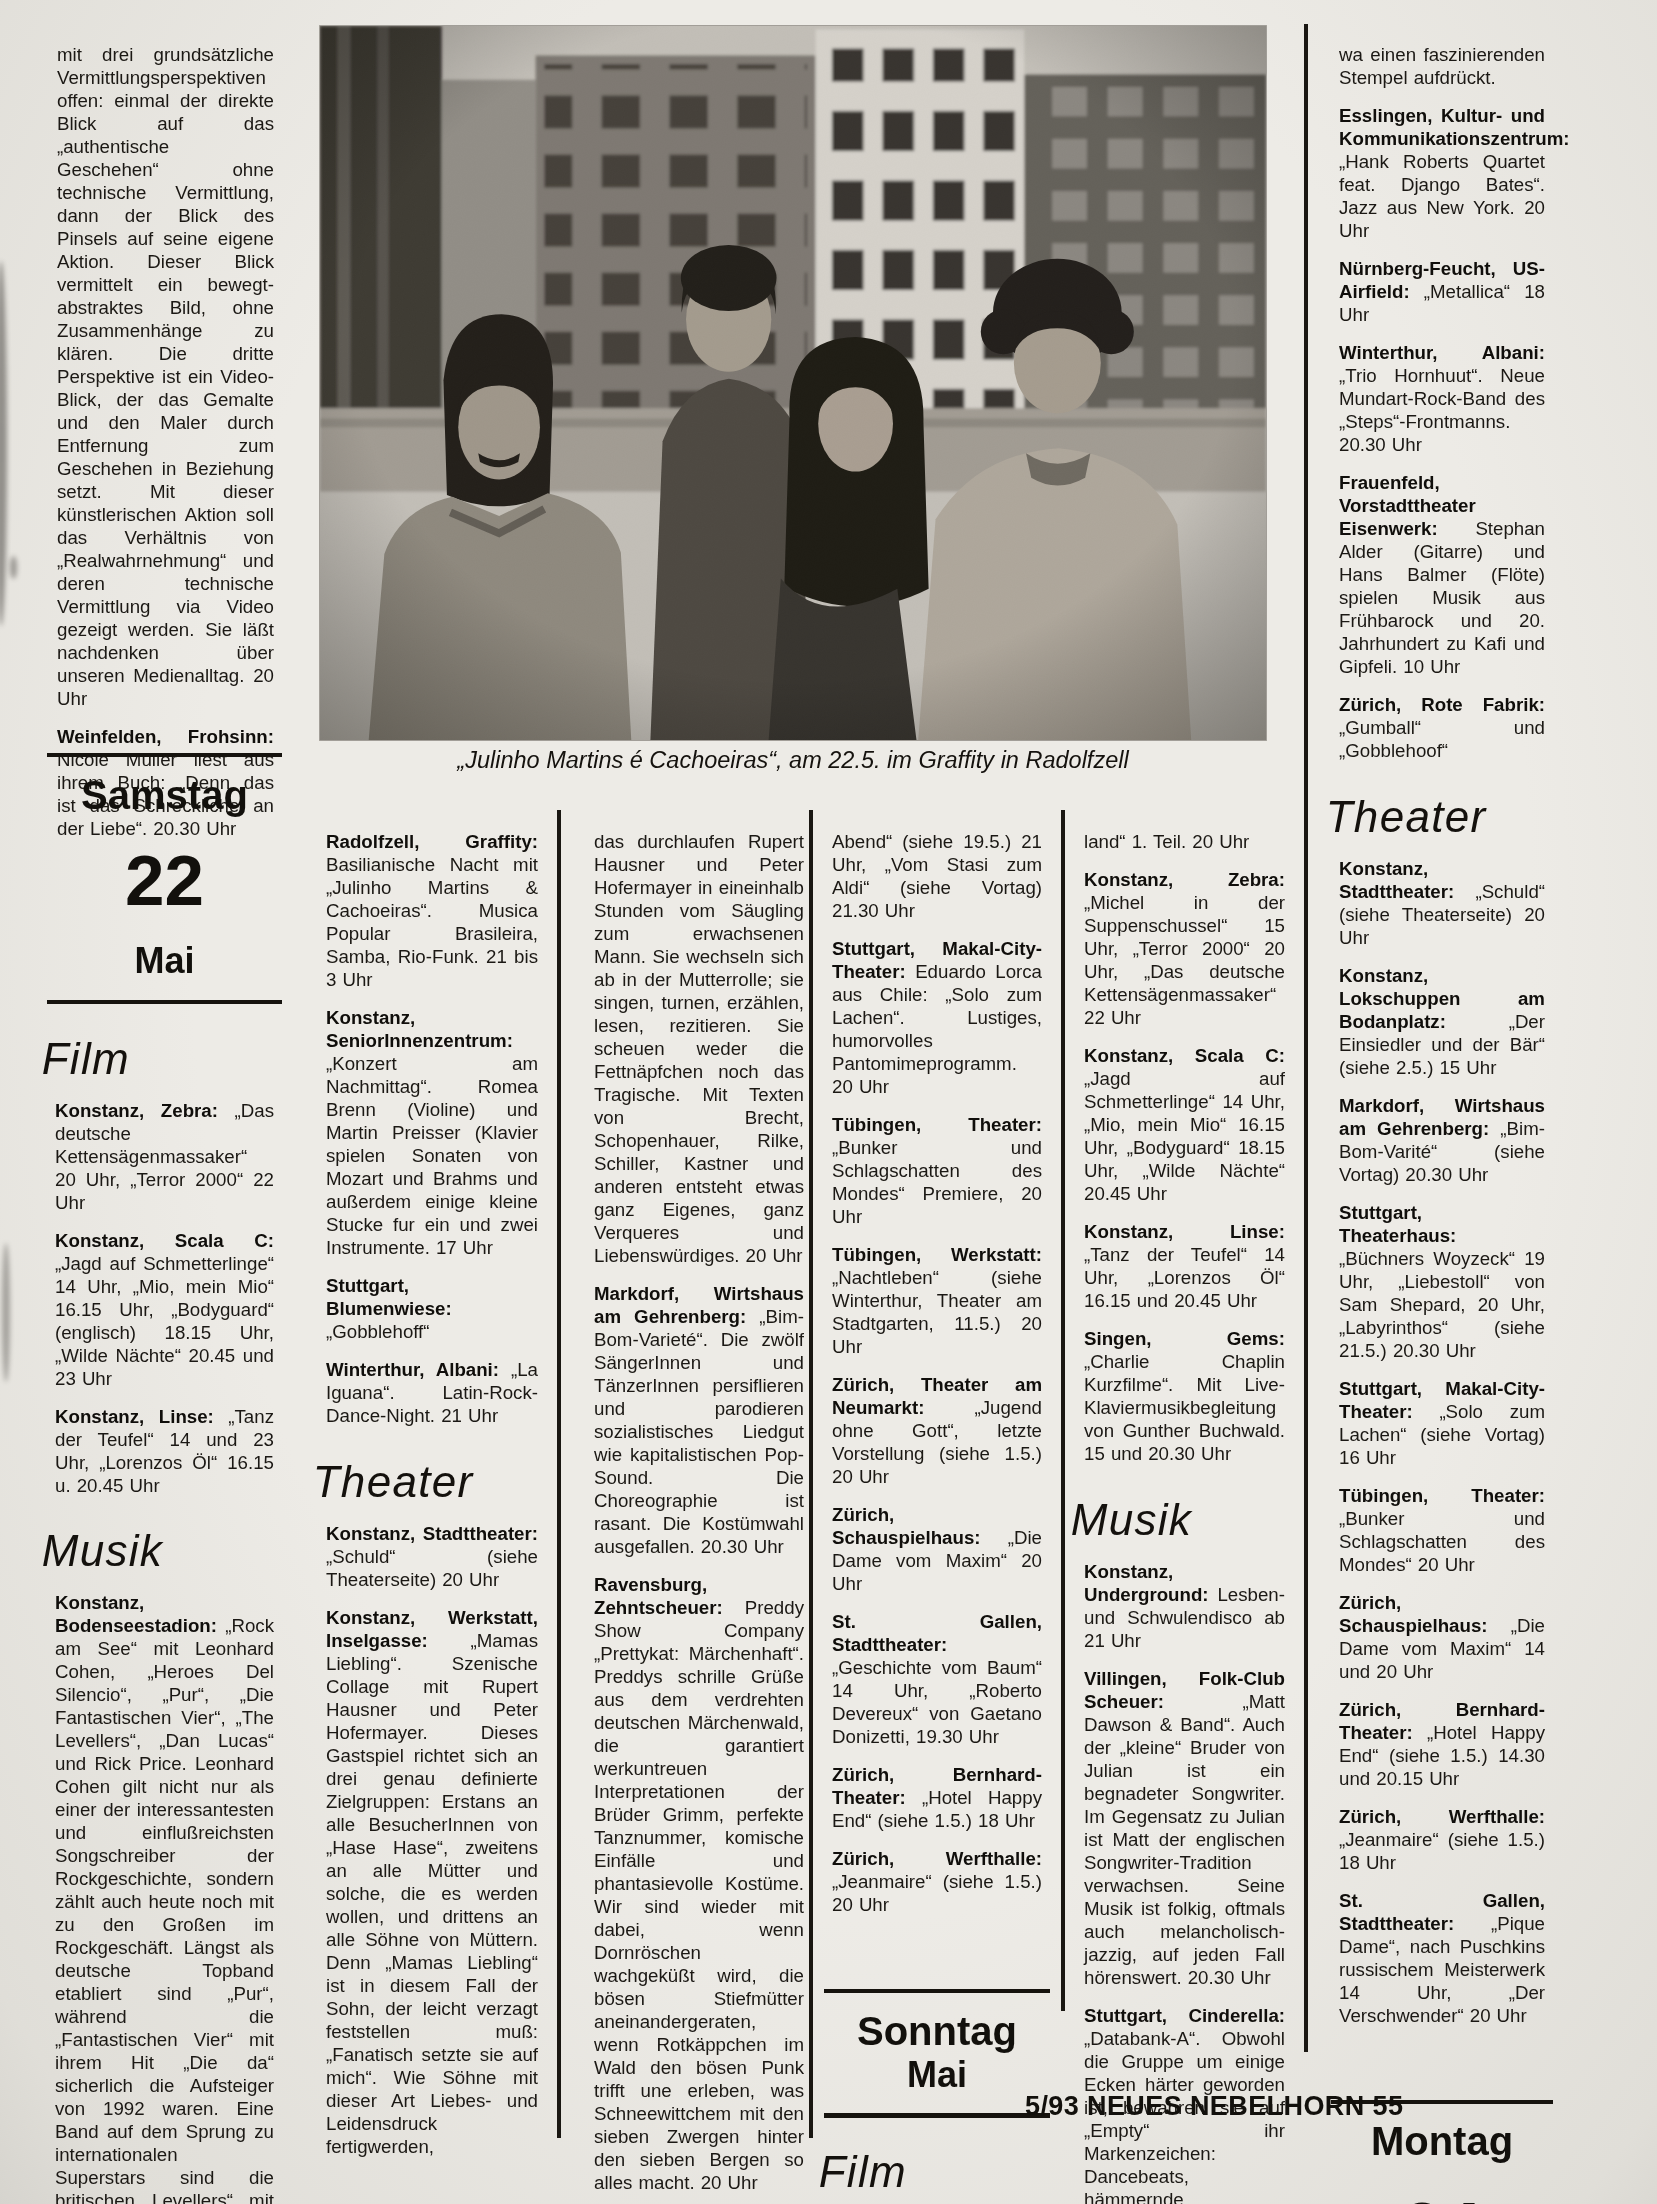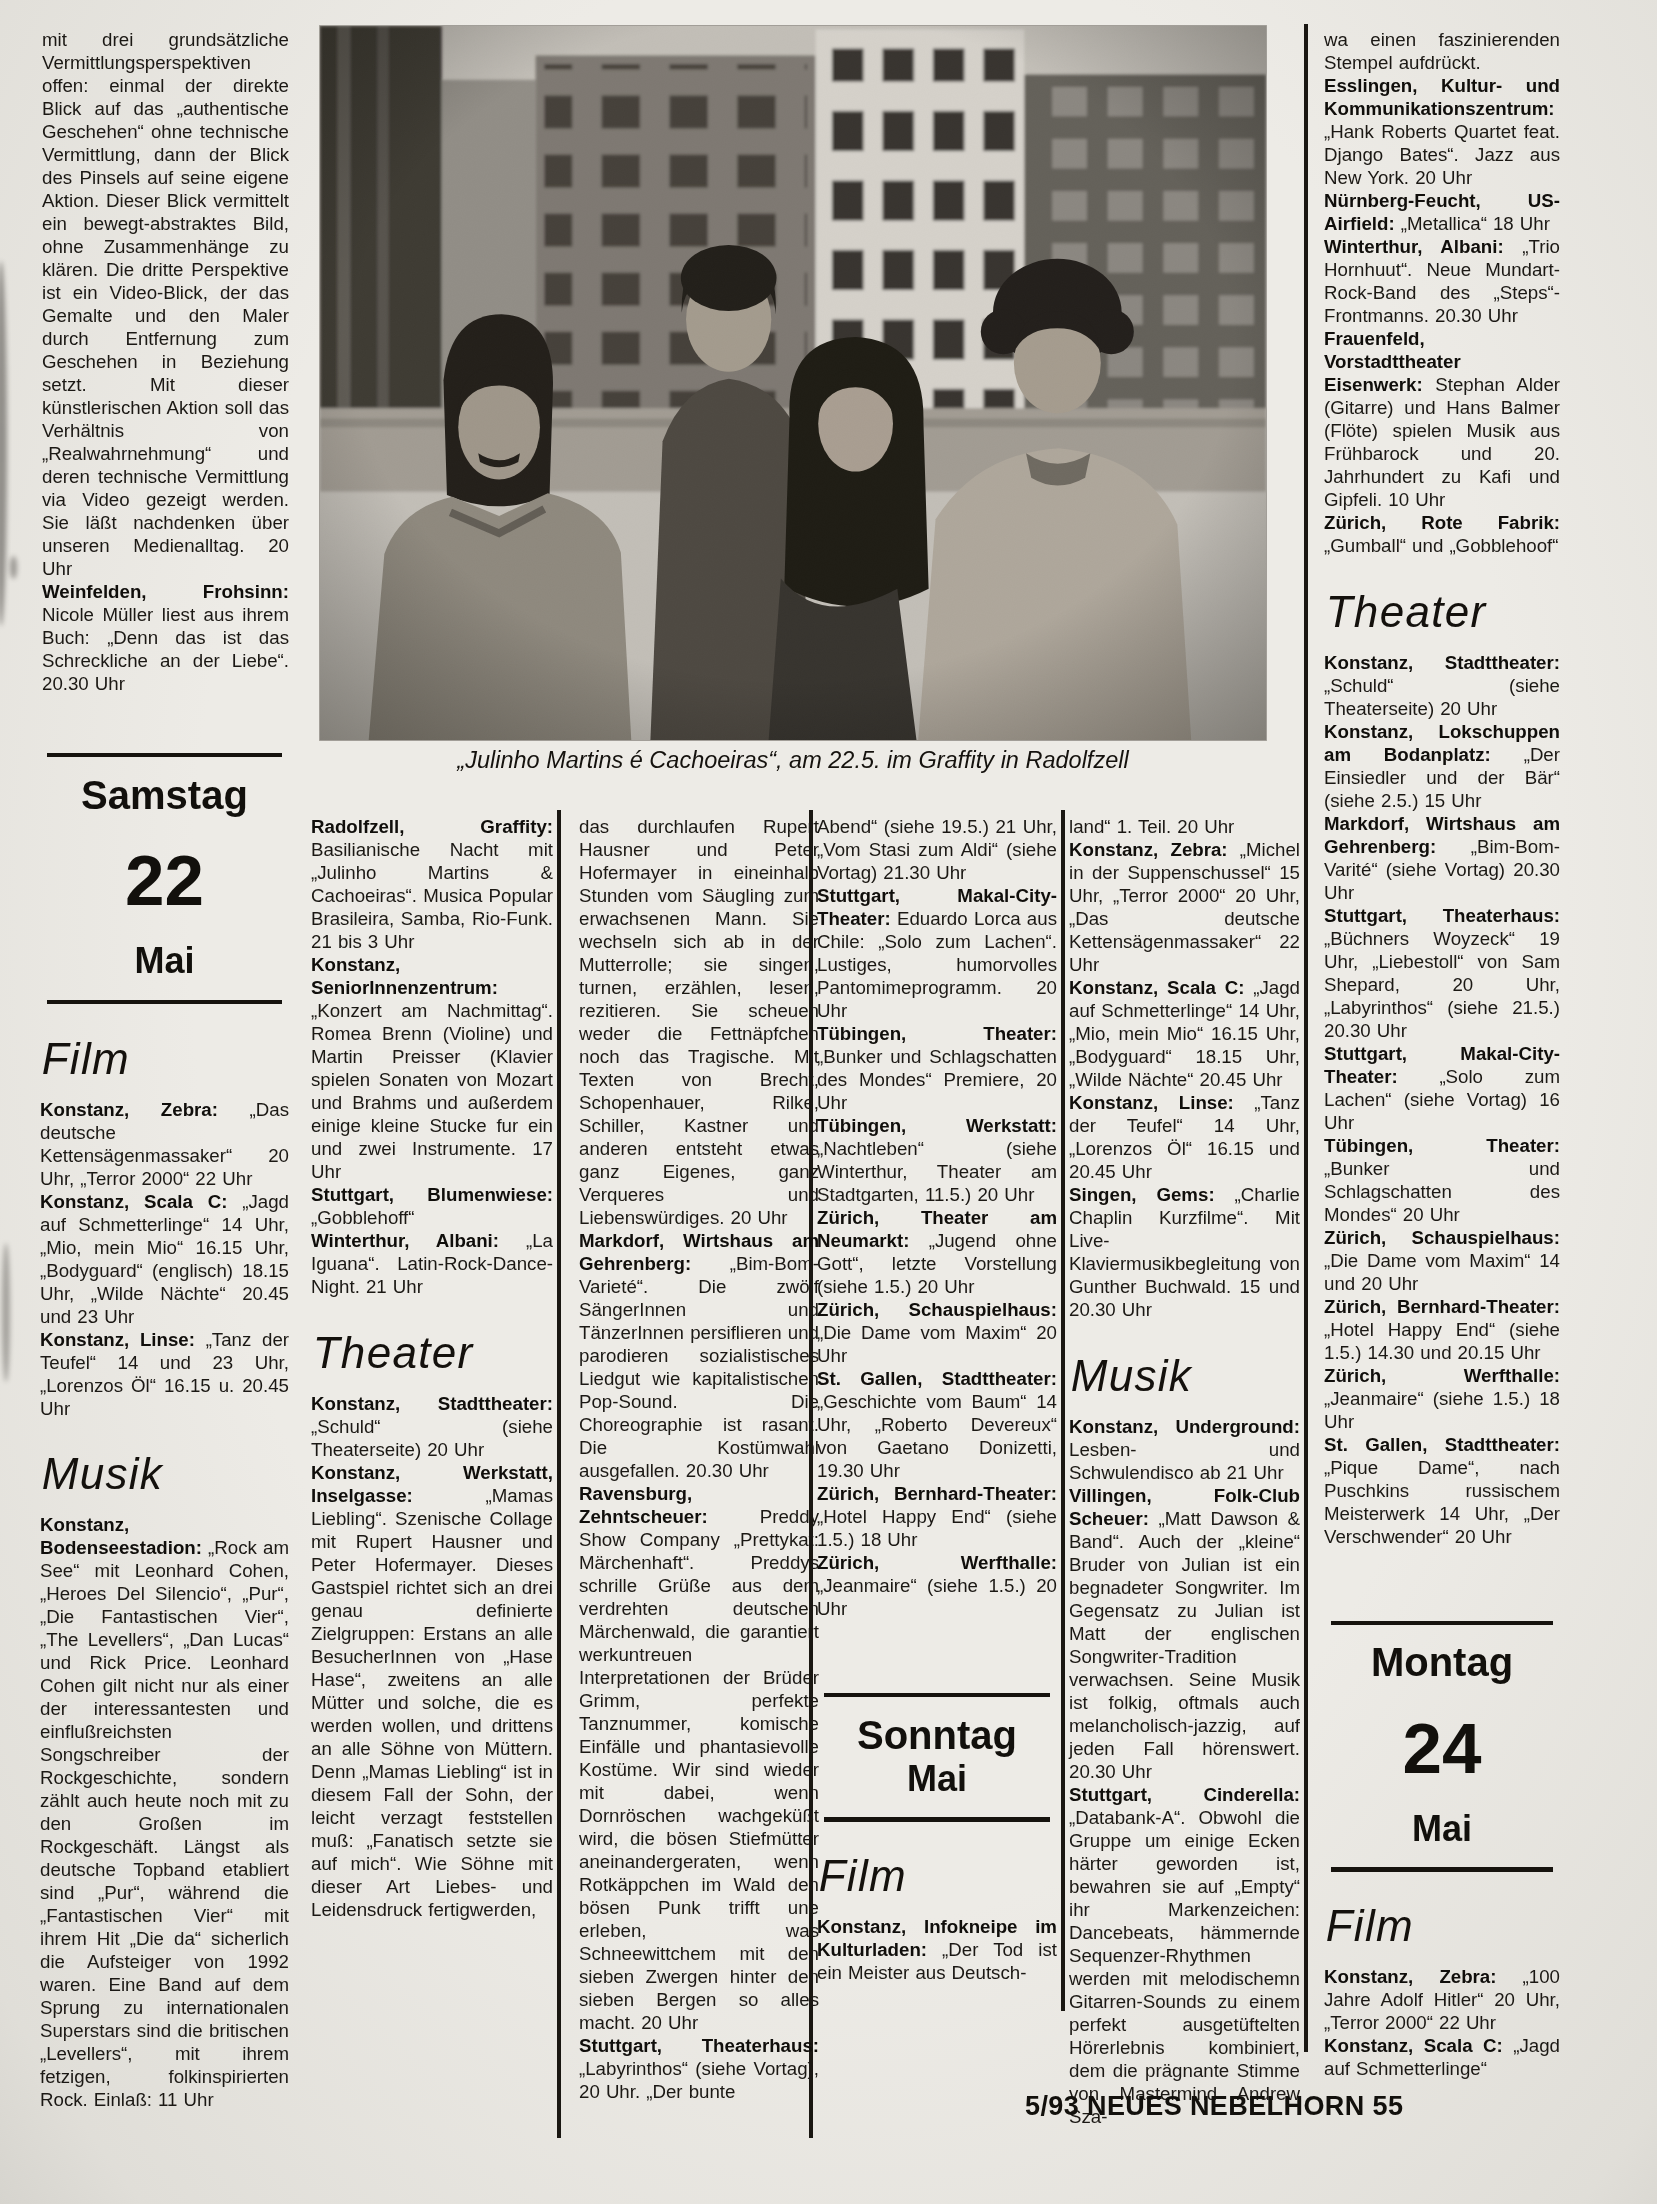--- a/index.html
+++ b/index.html
@@ -3,21 +3,21 @@
 <meta charset="utf-8">
 <style>
   html,body{margin:0;padding:0;background:#8a8884;}
   #paper{
     position:relative;width:1657px;height:2205px;overflow:hidden;
     background:radial-gradient(ellipse at 52% 42%, #edebe6 55%, #e0ded8 92%, #d6d4ce 100%);
     font-family:"Liberation Sans","DejaVu Sans",sans-serif;
     color:#1b1814;
   }
   .col{position:absolute;text-align:justify;}
-  .entry{margin:0;font-size:18.7px;line-height:23px;word-spacing:0.9px;}
+  .entry{margin:15px;font-size:18.7px;line-height:23px;word-spacing:0.9px;}
   .entry b{font-weight:bold;color:#100e0b;}
   .sechead{font-style:italic;font-size:44px;font-weight:400;margin:29.5px 0 14px 1.7px;letter-spacing:1.3px;text-align:left;color:#14110d;}
   .dayhdr{margin:0 auto;width:94%;text-align:center;font-weight:bold;color:#12100c;}
   .entries > .dayhdr:not(:first-child){margin-top:73px;}
   .dhrule{height:4.3px;background:#16130e;}
   .dh-day{font-size:40px;margin:15.6px 0 0;}
   .dh-num{font-size:71px;margin:22.6px 0 19px;}
   .dh-month{font-size:36px;margin:0 0 17.4px;}
   .vrule{position:absolute;width:3.5px;background:#1a1archive;background:#1a1712;}
   #photo-frame{position:absolute;left:320px;top:26px;width:946px;height:714px;background:#b9b5ae;box-shadow:0 0 0 0.9px #9a968f;}

